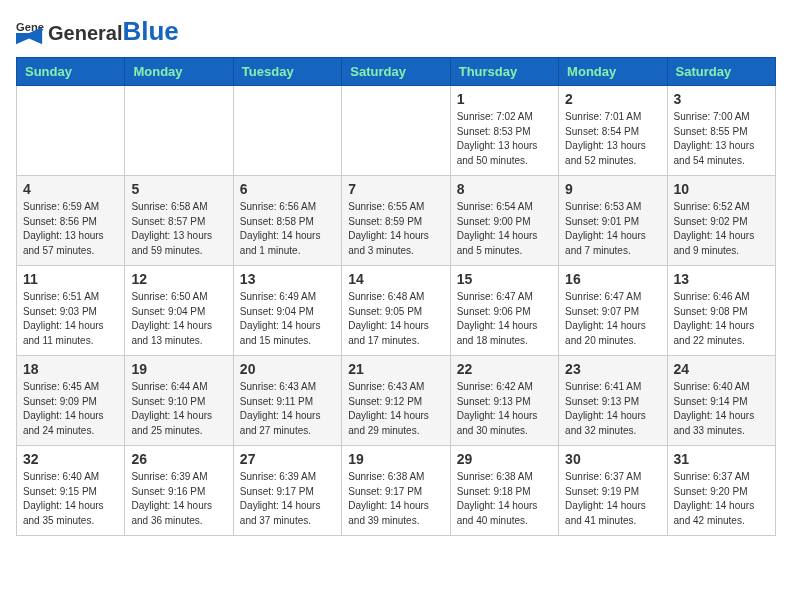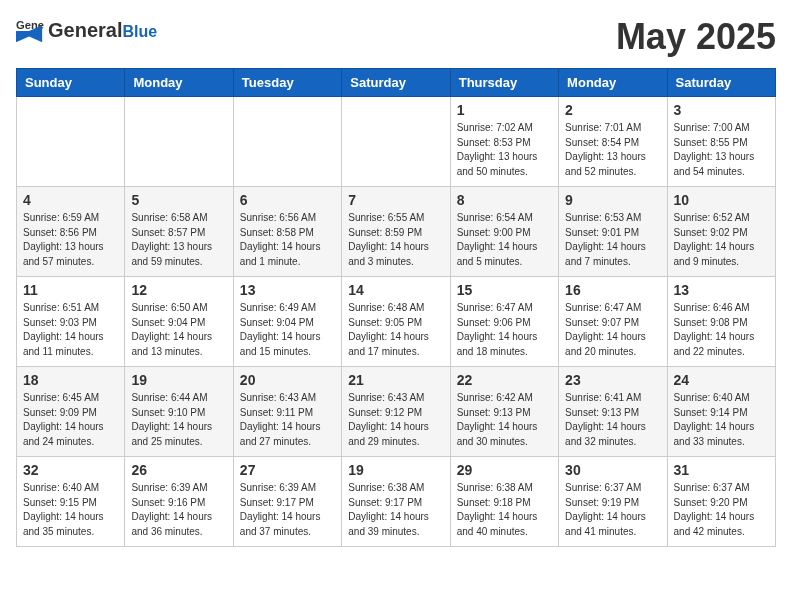--- a/index.html
+++ b/index.html
@@ -20,21 +20,21 @@
       display: flex;
       align-items: center;
       gap: 4px;
     }
     .logo-text-general {
       font-size: 20px;
       font-weight: bold;
       color: #333;
     }
     .logo-text-blue {
-      font-size: 16px;
+      font-size: 26px;
       font-weight: bold;
       color: #1565c0;
     }
     .logo-icon {
       width: 28px;
       height: 28px;
     }
     .title-area {
       text-align: right;
     }
@@ -47,21 +47,21 @@
       font-size: 16px;
       color: #555;
     }
     .calendar {
       width: 100%;
       border-collapse: collapse;
       border: 1px solid #ccc;
     }
     .calendar th {
       background-color: #1565c0;
-      color: #ffffff;
+      color: #86efac;
       text-align: left;
       padding: 6px 8px;
       font-size: 13px;
       font-weight: bold;
       border: 1px solid #1050a0;
     }
     .calendar td {
       vertical-align: top;
       padding: 5px 6px;
       border: 1px solid #ccc;
@@ -103,21 +103,20 @@
       <polygon points="14,16 28,10 28,16" fill="#1565c0"></polygon>
     </svg>
     <div>
       <div style="display:flex; align-items:baseline; gap:0;">
         <span class="logo-text-general">General</span>
         <span class="logo-text-blue">Blue</span>
       </div>
     </div>
   </div>
   <div class="title-area">
-    <div class="month-title">May 2025</div>
   </div>
 </div>
 
 <table class="calendar">
   <thead>
     <tr>
 
     <th>Sunday</th>
         <th>Monday</th>
         <th>Tuesday</th>

